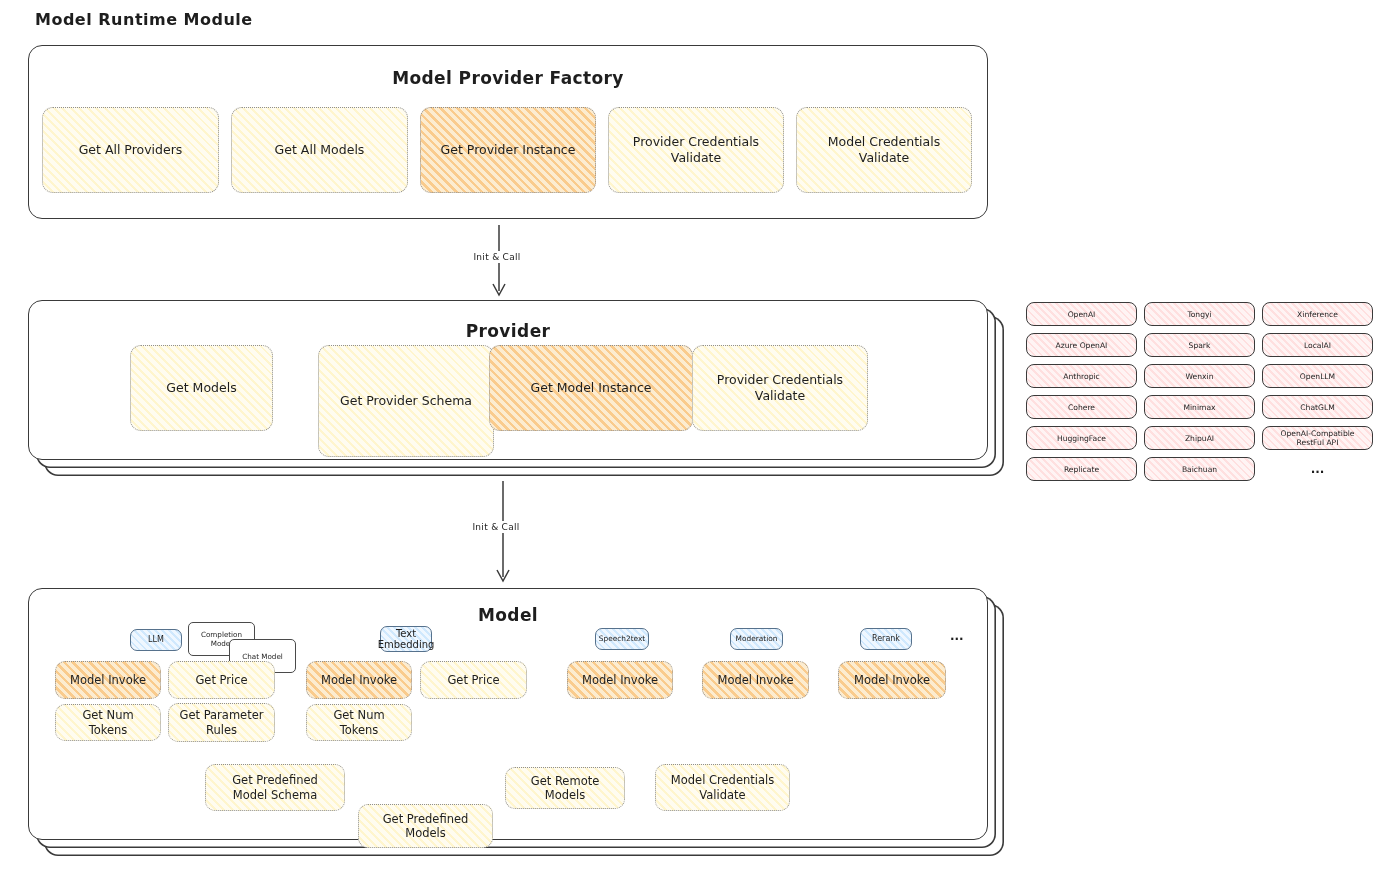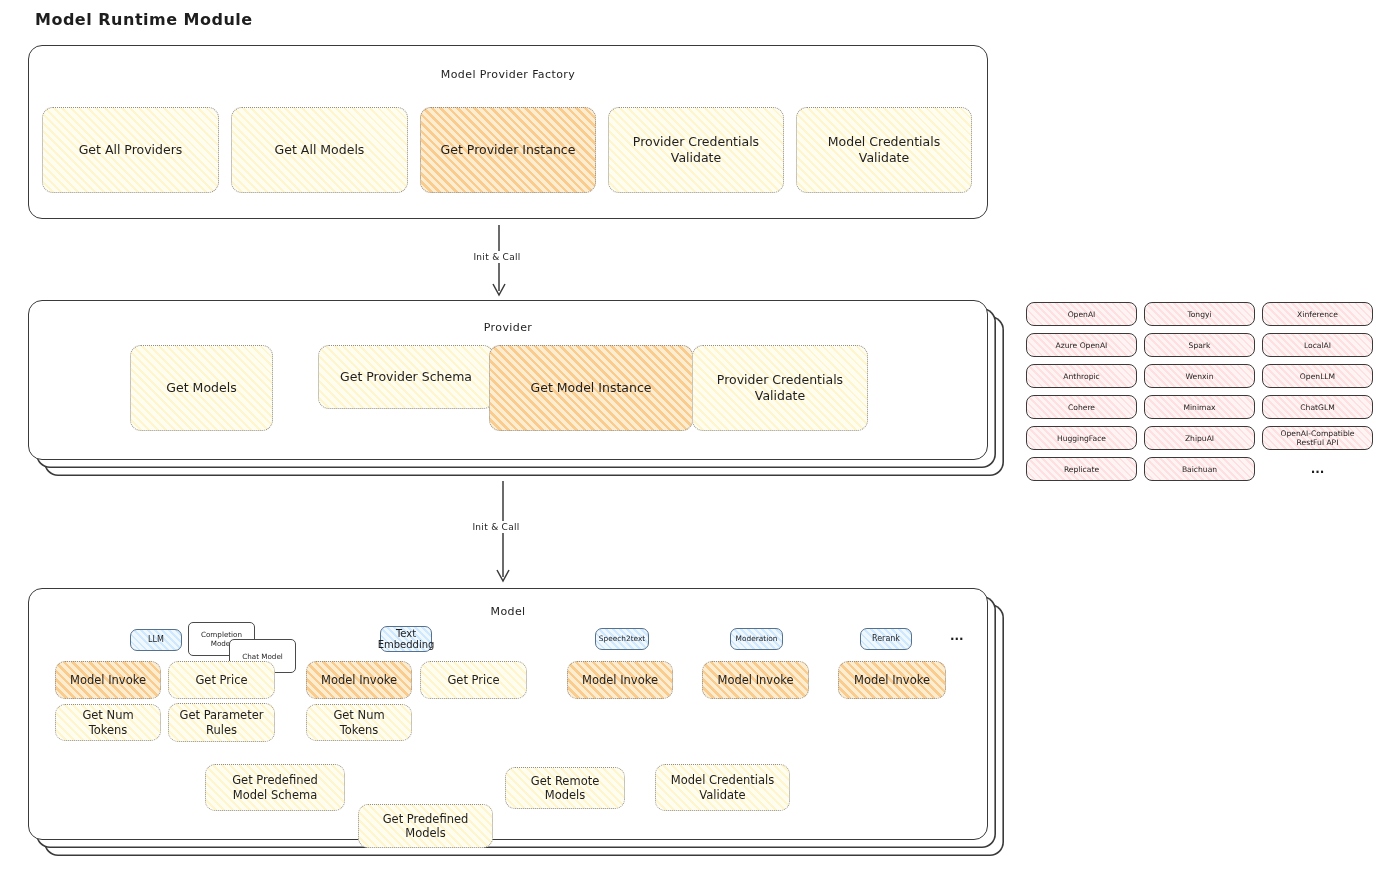--- a/index.html
+++ b/index.html
@@ -14,21 +14,21 @@
   .bigbox{
     position:absolute;background:#ffffff;border:1.6px solid #3a3a3a;border-radius:14px;
   }
   .stacked{
     box-shadow:
       8px 8px 0 -1.6px #ffffff, 8px 8px 0 0 #3a3a3a,
       16px 16px 0 -1.6px #ffffff, 16px 16px 0 0 #3a3a3a;
   }
   .boxhead{
     position:absolute;left:0;right:0;text-align:center;
-    font-size:11px;font-weight:400;letter-spacing:.4px;
+    font-size:17px;font-weight:700;letter-spacing:.4px;
   }
   
   .btn{
     position:absolute;border:1.4px dotted #8f8f8f;border-radius:11px;
     display:flex;align-items:center;justify-content:center;text-align:center;
     font-size:12.5px;line-height:1.25;padding:2px 8px;box-sizing:border-box;
     background:repeating-linear-gradient(45deg, rgba(255,236,153,.40) 0 2px, rgba(255,236,153,0) 2px 6px), #fffcf0;
   }
   .btn.hl{
     background:repeating-linear-gradient(45deg, rgba(247,177,85,.55) 0 2.5px, rgba(247,177,85,0) 2.5px 6px), #fcecd0;
@@ -85,21 +85,21 @@
   <svg class="arrow" style="left:489px;top:225px;" width="20" height="74">
     <line x1="10" y1="0" x2="10" y2="66" stroke="#3a3a3a" stroke-width="1.5"></line>
     <polyline points="4,59 10,70 16,59" fill="none" stroke="#3a3a3a" stroke-width="1.5"></polyline>
   </svg>
   <div class="arrow-label" style="left:497px;top:251px;">Init &amp; Call</div>
 
   <div class="bigbox stacked" style="left:28px;top:300px;width:958px;height:158px;">
     <div class="boxhead" style="top:20px;">Provider</div>
   </div>
   <div class="btn" style="left:130px;top:345px;width:143px;height:86px;">Get Models</div>
-  <div class="btn" style="left:318px;top:345px;width:176px;height:64px;">Get Provider Schema</div>
+  <div class="btn" style="left:318px;top:345px;width:176px;height:112px;">Get Provider Schema</div>
   <div class="btn hl" style="left:489px;top:345px;width:204px;height:86px;">Get Model Instance</div>
   <div class="btn" style="left:692px;top:345px;width:176px;height:86px;">Provider Credentials Validate</div>
 
   <div class="providers-grid" style="left:1026px;top:302px;">
     <div class="pill">OpenAI</div>
     <div class="pill">Tongyi</div>
     <div class="pill">Xinference</div>
     <div class="pill">Azure OpenAI</div>
     <div class="pill">Spark</div>
     <div class="pill">LocalAI</div>

